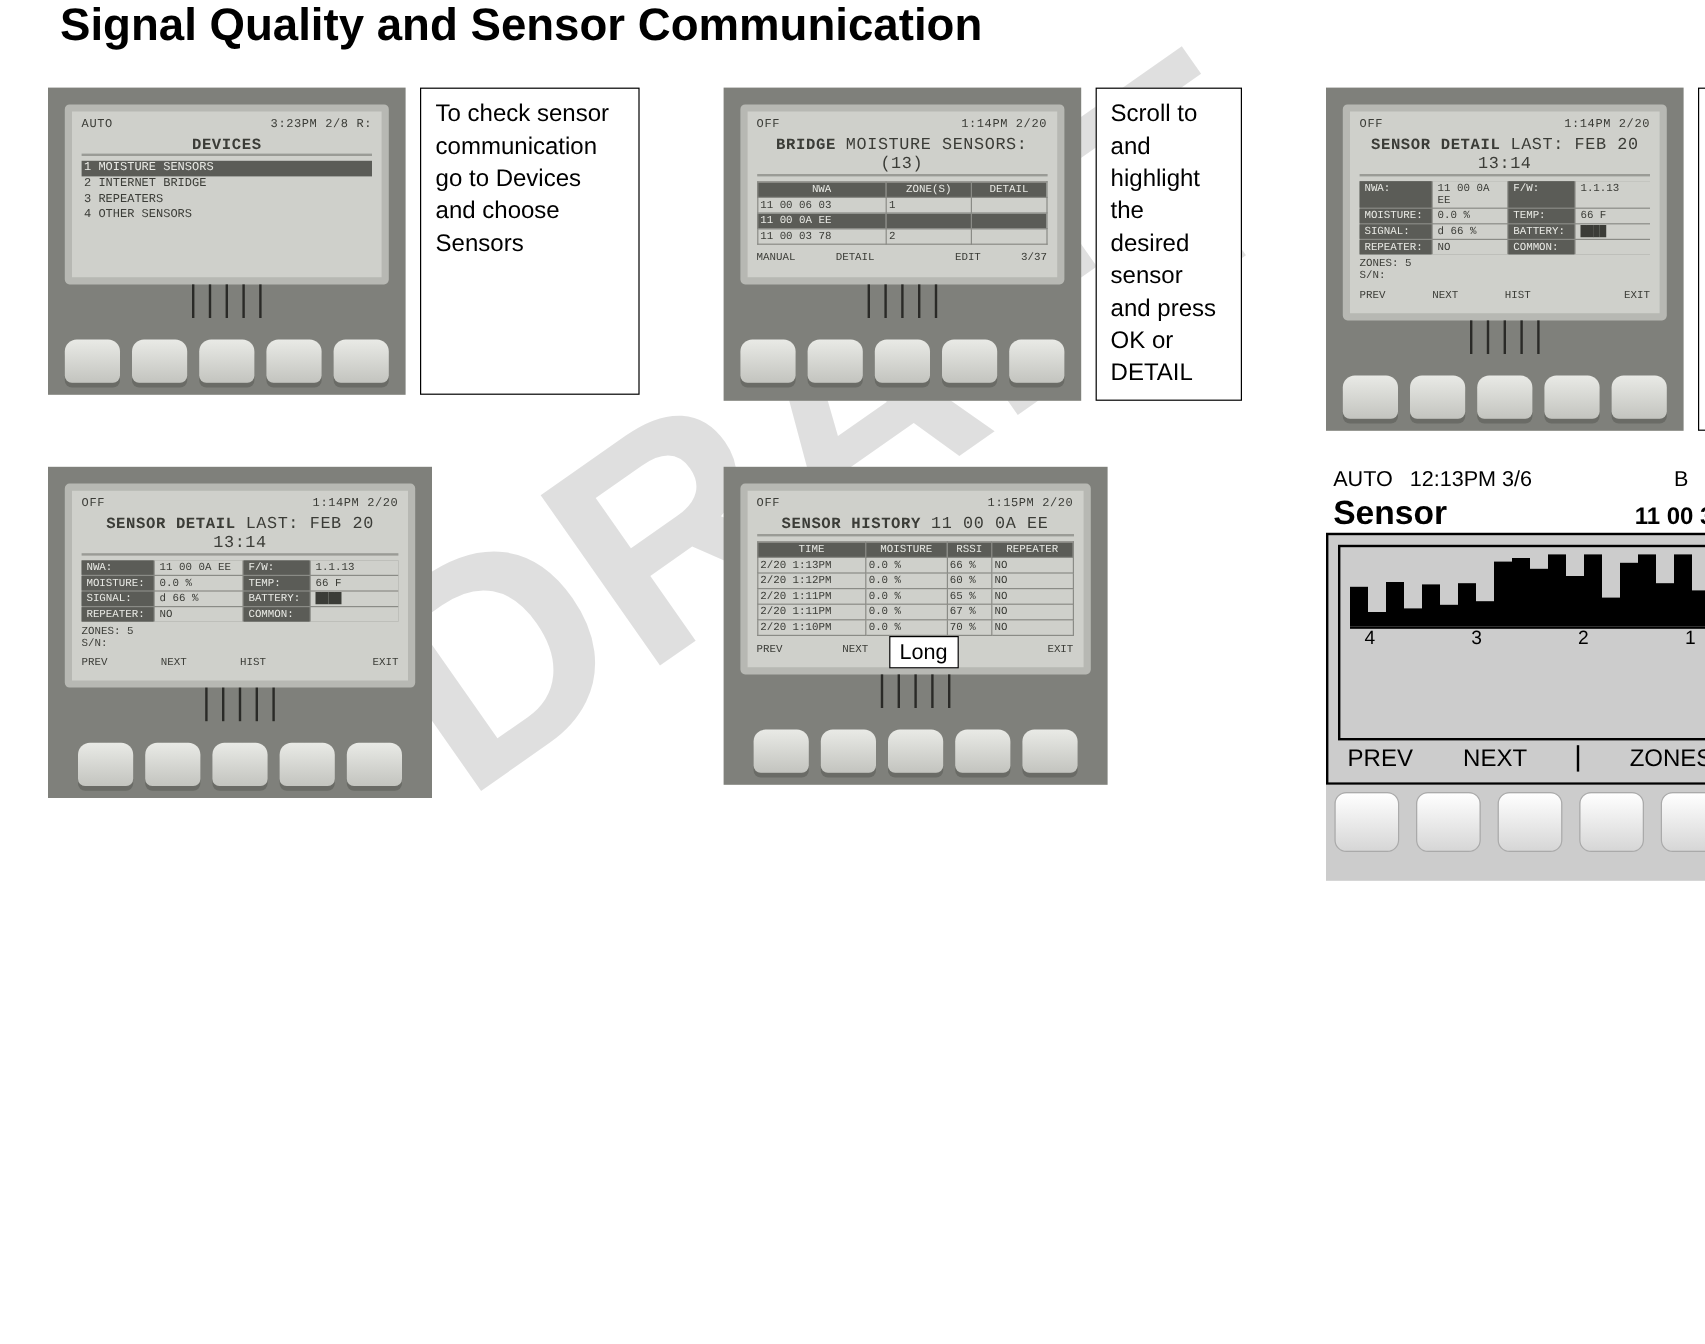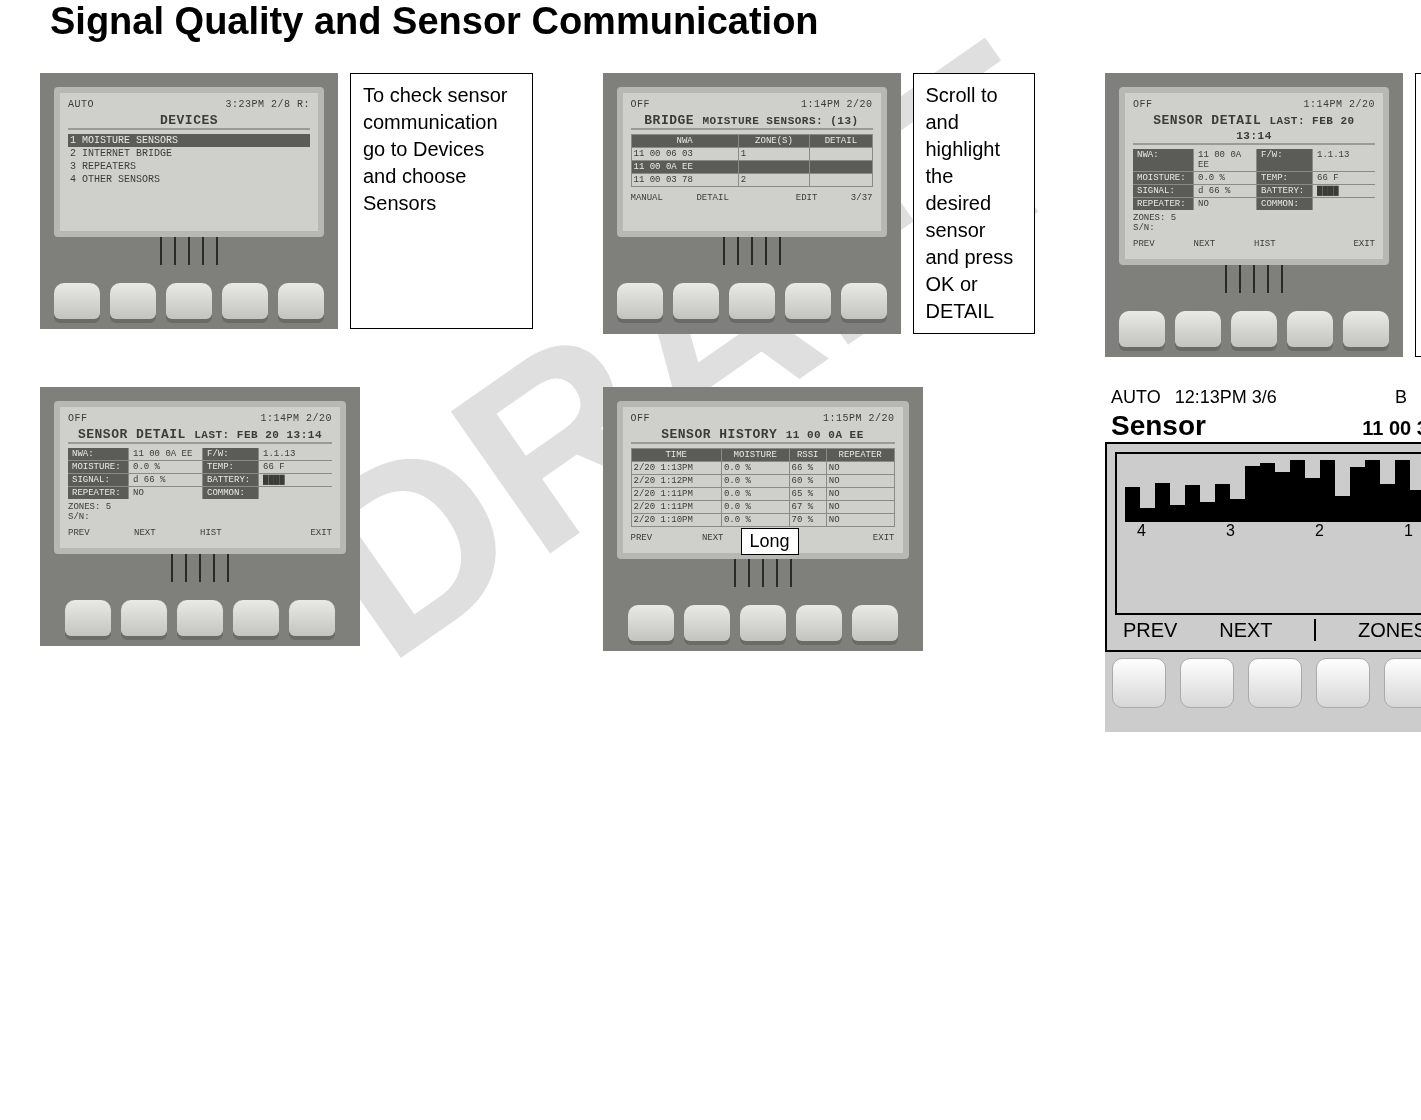--- a/index.html
+++ b/index.html
@@ -45,21 +45,21 @@
     border: 6px solid #b7b8b3;
     border-radius: 4px;
     padding: 6px 8px 10px 8px;
     min-height: 150px;
     color: #3b3c37;
     font-family: "Courier New", monospace;
     font-size: 11px;
   }
   .statusbar { display: flex; justify-content: space-between; font-size: 10px; letter-spacing: 0.5px; }
   .title-row { font-weight: 700; font-size: 13px; letter-spacing: 0.5px; border-bottom: 2px solid #9a9b96; margin: 3px 0 4px; text-align: center; }
-  .title-row .sub { font-size: 11px; font-weight: 700; }
+  .title-row .sub { font-size: 14px; font-weight: 400; }
   .menu-list .mi { padding: 1px 2px; font-size: 10px; }
   .menu-list .mi.sel { background: #5b5c57; color: #e9eae5; }
   .btnrow { display: flex; justify-content: space-between; font-size: 9px; margin-top: 6px; }
   .softkeys {
     display: flex; gap: 10px; justify-content: center; margin-top: 18px;
   }
   .softkey {
     width: 46px; height: 36px; border-radius: 10px 10px 6px 6px;
     background: linear-gradient(#e9eae6, #c3c4bf);
     box-shadow: 0 4px 0 #6a6b66;

